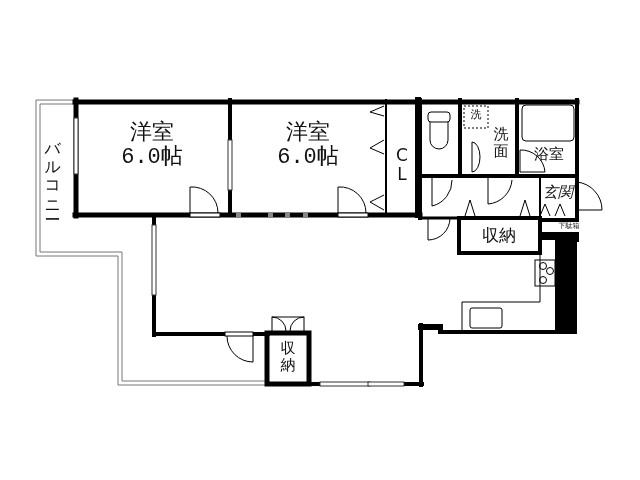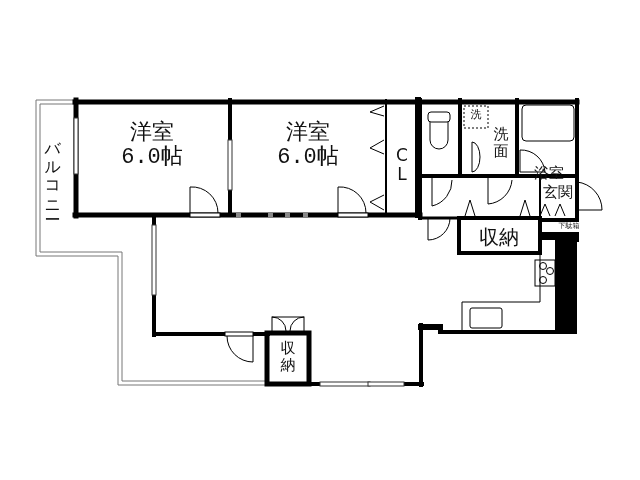--- a/index.html
+++ b/index.html
@@ -155,33 +155,33 @@
 
 <div class="label" style="left:466px; top:109px; width:20px; font-size:11px;">
   <span>洗</span>
 </div>
 
 <div class="label room-mid" style="left:489px; top:126px; width:24px;">
   <div>洗</div>
   <div>面</div>
 </div>
 
-<div class="label room-mid" style="left:524px; top:146px; width:50px;margin-top:19px;">
+<div class="label room-mid" style="left:524px; top:146px; width:50px;">
   <span>浴室</span>
 </div>
 
-<div class="label room-mid" style="left:538px; top:184px; width:40px;">
+<div class="label room-mid" style="left:538px; top:184px; width:40px;font-style:italic;">
   <span>玄関</span>
 </div>
 
 <div class="label room-small" style="left:542px; top:222px; width:54px; background:#fff; font-size:7px; padding:1px 0;">
   <span>下駄箱</span>
 </div>
 
-<div class="label room-mid" style="left:463px; top:226px; width:72px; font-size:20px;text-align:center;">
+<div class="label room-mid" style="left:463px; top:226px; width:72px; font-size:17px;text-align:center;">
   <span>収納</span>
 </div>
 
 <div class="label room-big" style="left:270px; top:244px; width:110px;">
 </div>
 
 <div class="label room-mid" style="left:274px; top:340px; width:28px;">
   <div>収</div>
   <div>納</div>
 </div>

